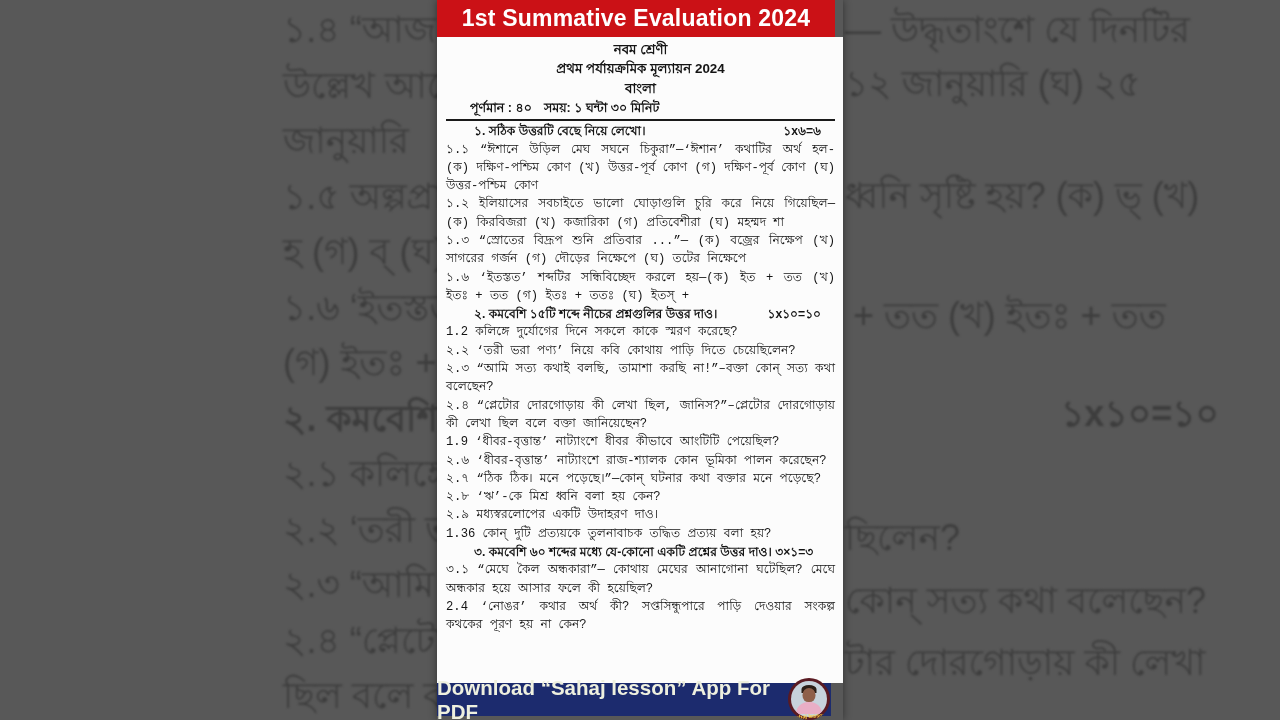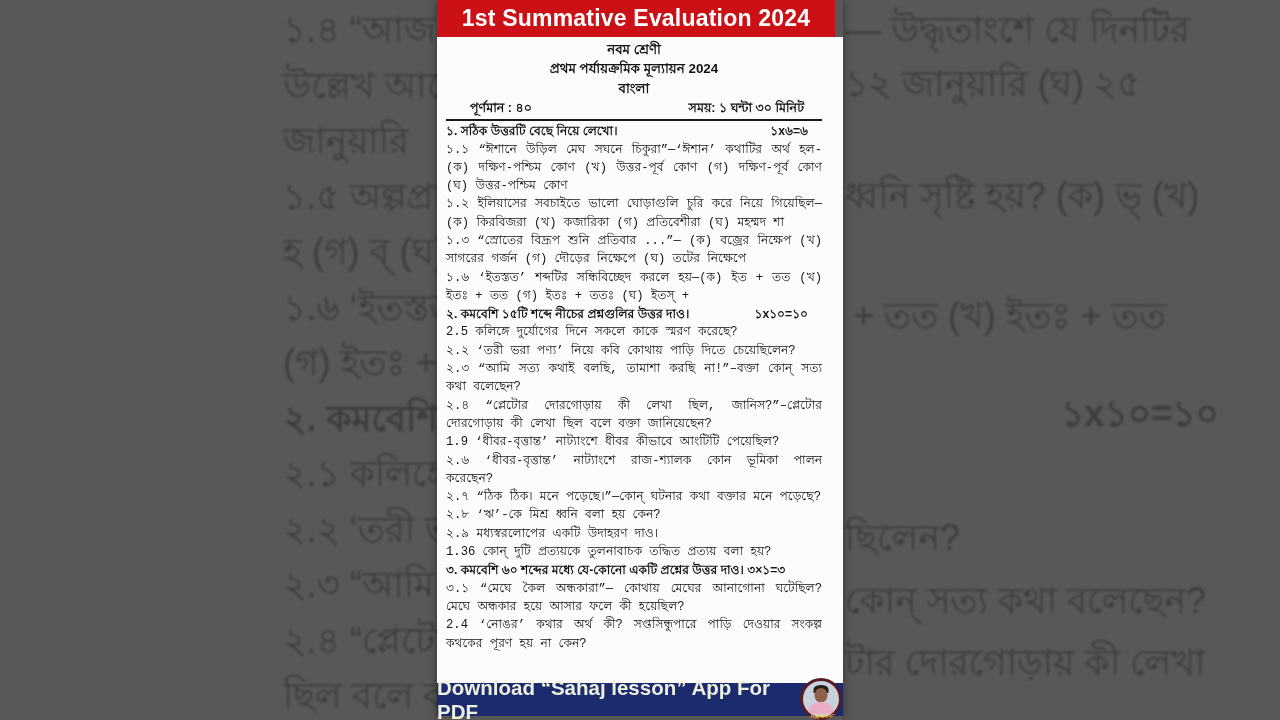--- a/index.html
+++ b/index.html
@@ -31,34 +31,35 @@
     position:absolute; left:437px; top:0; width:406px; height:720px;
     box-shadow:0 0 8px rgba(0,0,0,.45);
   }
   .banner {
     position:absolute; top:0; left:0; right:8px; height:37px;
     background:#cb1116; display:flex; align-items:center; justify-content:center;
   }
   .banner span { color:#ffffff; font-weight:bold; font-size:23px; letter-spacing:.2px; }
   .doc {
     position:absolute; top:37px; left:0; right:0; bottom:37px;
-    background:#fcfcfc; color:#141414; padding:3px 21px 0 9px; overflow:hidden;
+    background:#fcfcfc; color:#141414; padding:3px 8px 0 9px; overflow:hidden;
     font-size:12.2px; line-height:1.5;
   }
   .title-line { text-align:center; font-weight:bold; font-size:13.4px; line-height:1.45; }
   .meta {
-    display:flex; justify-content:space-between; font-weight:bold;
+    display:flex; font-weight:bold;
     padding:1px 18px 1px 24px; border-bottom:2px solid #1a1a1a; margin-bottom:1px;
     font-size:12.6px;
+    gap:12px;
   }
-  .sechead { display:flex; justify-content:space-between; font-weight:bold; padding-right:14px; }
+  .sechead { display:flex; justify-content:space-between; font-weight:bold; padding-right:14px;margin-left:28px; }
   .q { margin:0; text-align:justify;font-family:Liberation Mono, monospace; }
   
   .footer {
-    position:absolute; left:0; right:0; bottom:4px; height:33px;
+    position:absolute; left:0; right:12px; bottom:4px; height:33px;
     background:#1c2b6e; display:flex; align-items:center; justify-content:center;
   }
   .footer > span { color:#eef0df; font-weight:bold; font-size:20.5px; padding-right:34px; }
   .avatar {
     position:absolute; right:1px; top:-5px; width:42px; height:42px;
     border-radius:50%; background:#5a1a22; overflow:hidden;
   }
   .av-inner { position:absolute; left:3px; top:3px; right:3px; bottom:3px; border-radius:50%; background:#c7d2dc; overflow:hidden; }
   .av-hair { position:absolute; left:50%; top:4px; transform:translateX(-50%); width:15px; height:8px; border-radius:50% 50% 0 0; background:#2b1d16; }
   .av-head { position:absolute; left:50%; top:7px; transform:translateX(-50%); width:13px; height:14px; border-radius:50% 50% 45% 45%; background:#8f5f4a; }
@@ -123,21 +124,21 @@
       </div>
       <p class="q">১.১ “ঈশানে উড়িল মেঘ সঘনে চিকুরা”—‘ঈশান’ কথাটির অর্থ হল- (ক) দক্ষিণ-পশ্চিম কোণ (খ) উত্তর-পূর্ব কোণ (গ) দক্ষিণ-পূর্ব কোণ (ঘ) উত্তর-পশ্চিম কোণ</p>
       <p class="q">১.২ ইলিয়াসের সবচাইতে ভালো ঘোড়াগুলি চুরি করে নিয়ে গিয়েছিল— (ক) কিরবিজরা (খ) কজারিকা (গ) প্রতিবেশীরা (ঘ) মহম্মদ শা</p>
       <p class="q">১.৩ “স্রোতের বিদ্রূপ শুনি প্রতিবার ...”— (ক) বজ্রের নিক্ষেপ (খ) সাগরের গর্জন (গ) দৌড়ের নিক্ষেপে (ঘ) তটের নিক্ষেপে</p>
       <p class="q">১.৬ ‘ইতস্তত’ শব্দটির সন্ধিবিচ্ছেদ করলে হয়—(ক) ইত + তত (খ) ইতঃ + তত (গ) ইতঃ + ততঃ (ঘ) ইতস্ +</p>
 
       <div class="sechead">
         <span>২. কমবেশি ১৫টি শব্দে নীচের প্রশ্নগুলির উত্তর দাও।</span>
         <span>১x১০=১০</span>
       </div>
-      <p class="q">2.5 কলিঙ্গে দুর্যোগের দিনে সকলে কাকে স্মরণ করেছে?</p>
+      <p class="q">1.2 কলিঙ্গে দুর্যোগের দিনে সকলে কাকে স্মরণ করেছে?</p>
       <p class="q">২.২ ‘তরী ভরা পণ্য’ নিয়ে কবি কোথায় পাড়ি দিতে চেয়েছিলেন?</p>
       <p class="q">২.৩ “আমি সত্য কথাই বলছি, তামাশা করছি না!”–বক্তা কোন্ সত্য কথা বলেছেন?</p>
       <p class="q">২.৪ “প্লেটোর দোরগোড়ায় কী লেখা ছিল, জানিস?”–প্লেটোর দোরগোড়ায় কী লেখা ছিল বলে বক্তা জানিয়েছেন?</p>
       <p class="q">1.9 ‘ধীবর-বৃত্তান্ত’ নাট্যাংশে ধীবর কীভাবে আংটিটি পেয়েছিল?</p>
       <p class="q">২.৬ ‘ধীবর-বৃত্তান্ত’ নাট্যাংশে রাজ-শ্যালক কোন ভূমিকা পালন করেছেন?</p>
       <p class="q">২.৭ “ঠিক ঠিক। মনে পড়েছে।”—কোন্ ঘটনার কথা বক্তার মনে পড়েছে?</p>
       <p class="q">২.৮ ‘ঋ’-কে মিশ্র ধ্বনি বলা হয় কেন?</p>
       <p class="q">২.৯ মধ্যস্বরলোপের একটি উদাহরণ দাও।</p>
       <p class="q">1.36 কোন্ দুটি প্রত্যয়কে তুলনাবাচক তদ্ধিত প্রত্যয় বলা হয়?</p>
 

